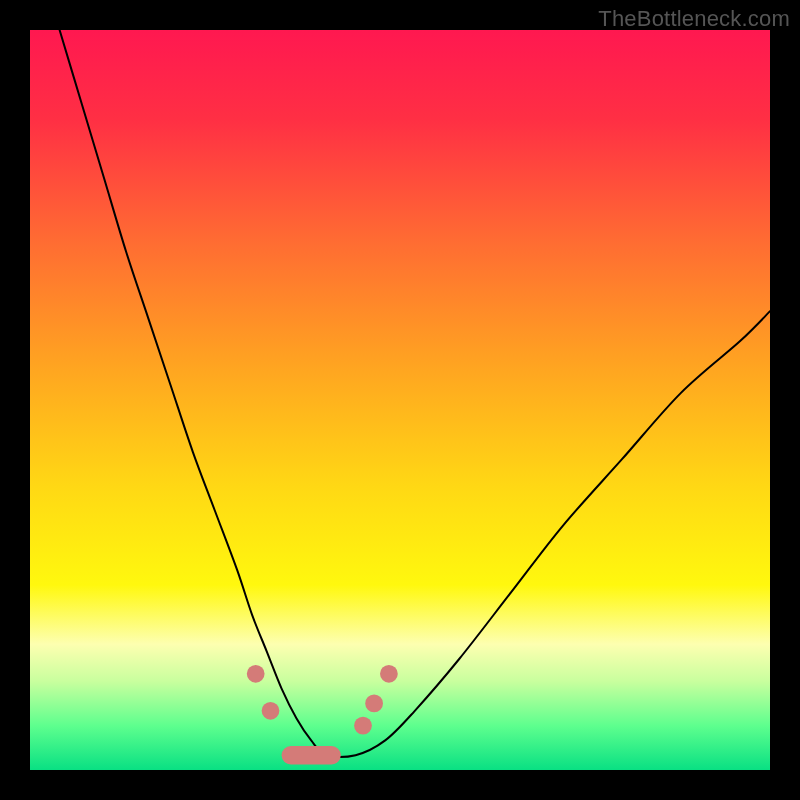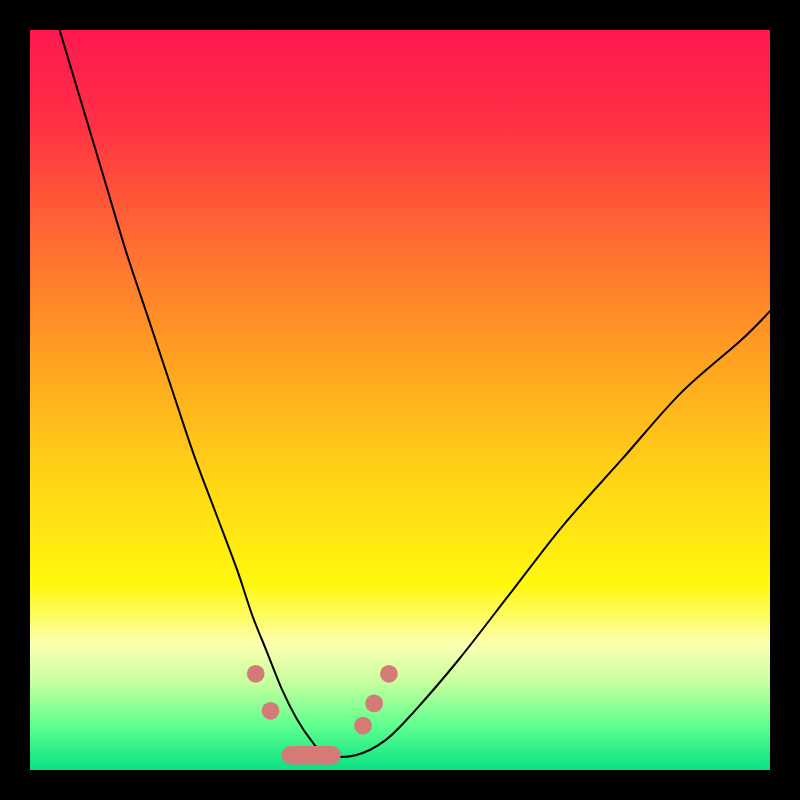--- a/index.html
+++ b/index.html
@@ -80,13 +80,14 @@
       <g id="marker-group">
           <rect x="251.60" y="715.95" width="59.20" height="18.50" rx="9.25" fill="#d47b78"></rect>
           <circle cx="225.70" cy="643.80" r="8.88" fill="#d47b78"></circle>
           <circle cx="240.50" cy="680.80" r="8.88" fill="#d47b78"></circle>
           <circle cx="333.00" cy="695.60" r="8.88" fill="#d47b78"></circle>
           <circle cx="344.10" cy="673.40" r="8.88" fill="#d47b78"></circle>
           <circle cx="358.90" cy="643.80" r="8.88" fill="#d47b78"></circle>
         </g>
     </svg>
   </div>
+  <div class="watermark">TheBottleneck.com</div>
 </div>
 
 </body></html>

